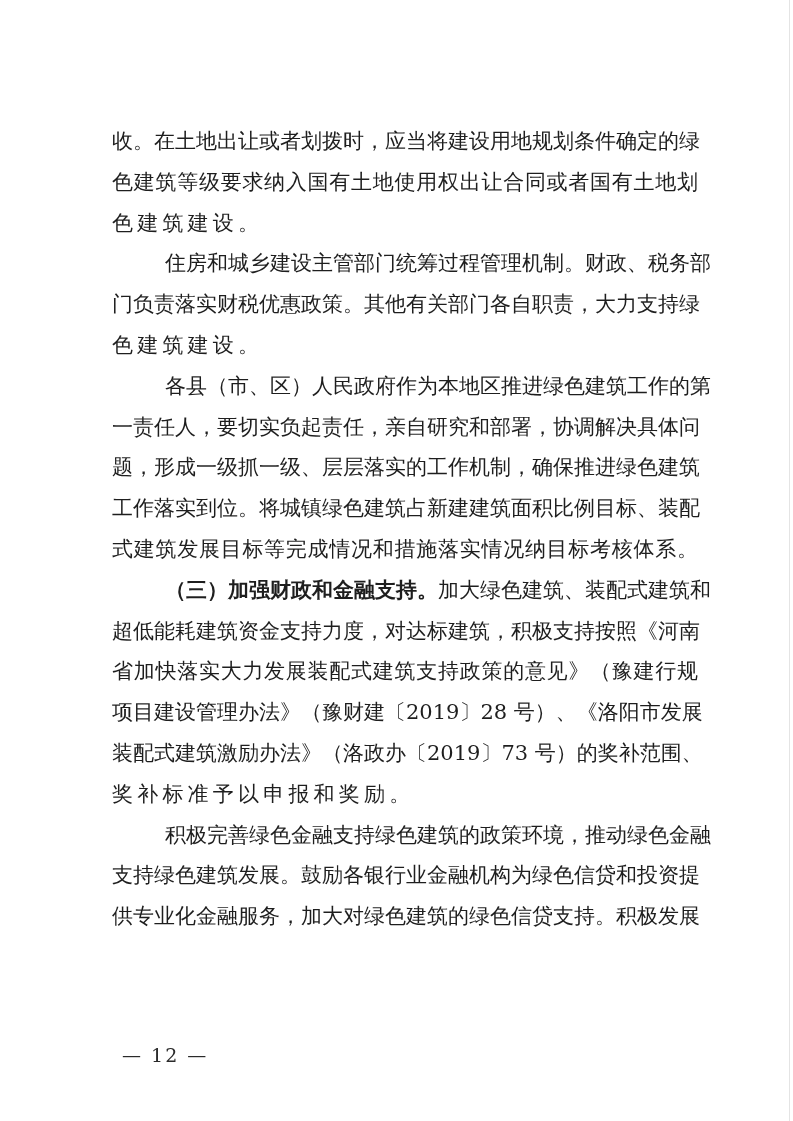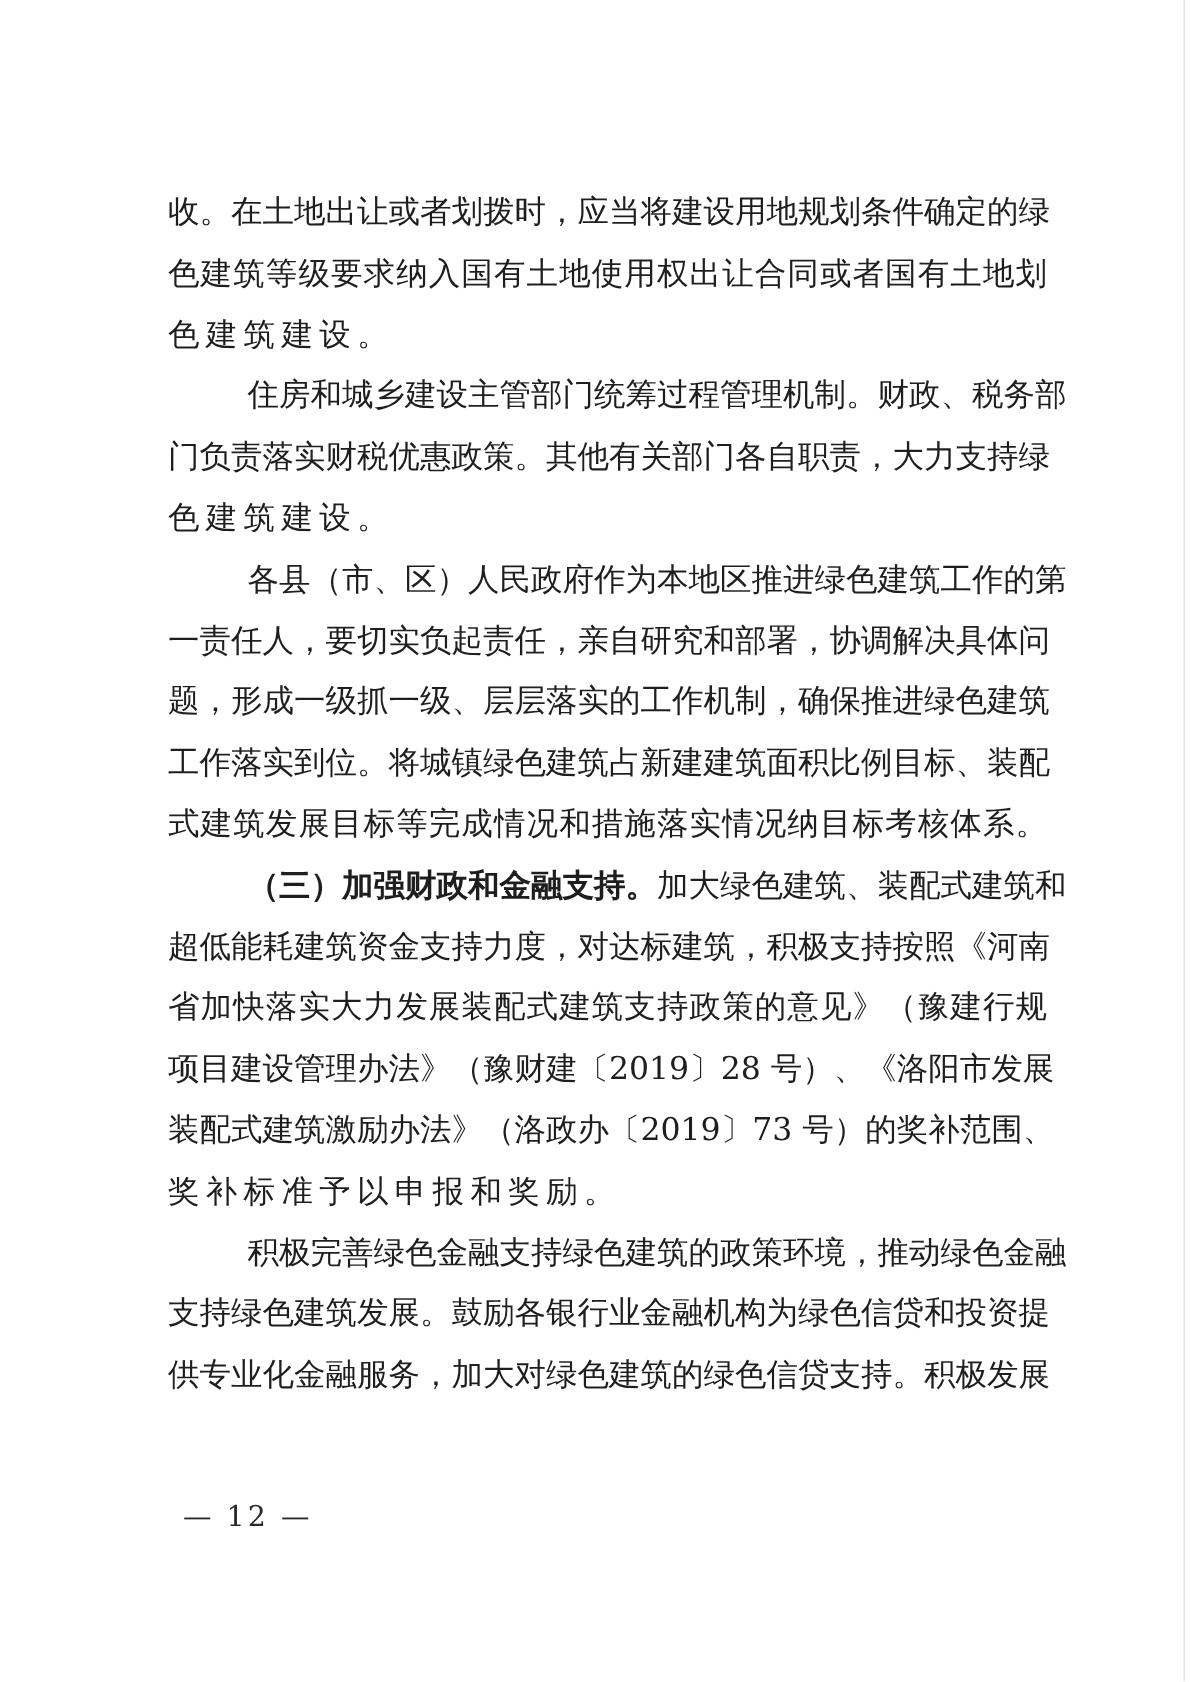--- a/index.html
+++ b/index.html
@@ -44,21 +44,21 @@
   }
   .line.indent {
     padding-left: 53px;
   }
   .bold {
     font-weight: bold;
   }
   .page-number {
     position: absolute;
     left: 122px;
-    top: 1000px;
+    top: 1044px;
     font-size: 19px;
     color: #2a2a2a;
     letter-spacing: 2px;
     white-space: pre;
   }
 </style>
 </head>
 <body>
 
 <div class="scan-edge"></div>

